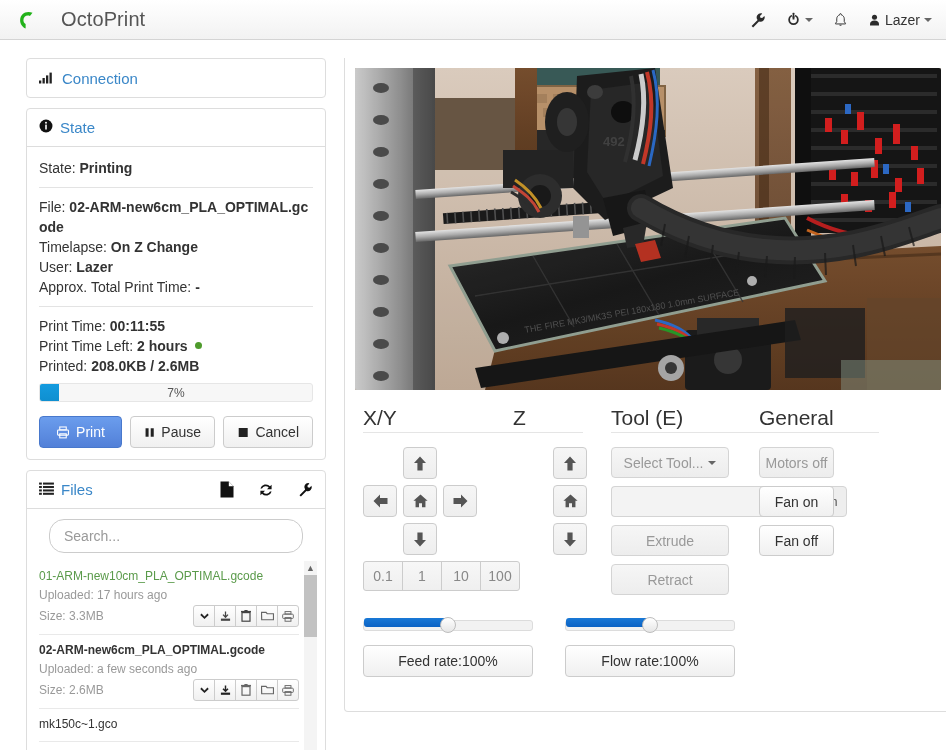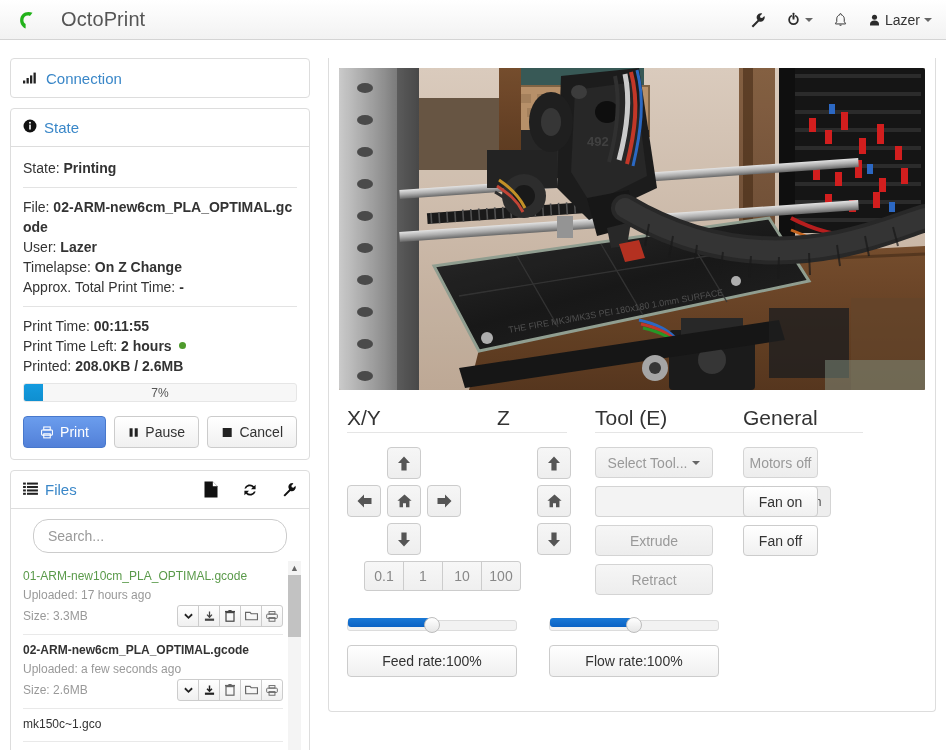--- a/index.html
+++ b/index.html
@@ -42,21 +42,21 @@
   .caret {
     width: 0; height: 0;
     border-left: 4px solid transparent;
     border-right: 4px solid transparent;
     border-top: 4px solid #666;
     display: inline-block;
   }
   .user-name { font-size: 14px; color: #333; }
 
   
-  .wrap { position: absolute; top: 40px; left: 0; width: 832px; height: 710px; }
+  .wrap { position: absolute; top: 40px; left: 16px; width: 832px; height: 710px; }
   .sidebar { position: absolute; left: 10px; top: 18px; width: 300px; }
   .main    { position: absolute; left: 328px; top: 18px; width: 608px; }
 
   
   .panel {
     background: #ffffff;
     border: 1px solid #dddddd;
     border-radius: 4px;
     margin-bottom: 10px;
   }
@@ -259,21 +259,21 @@
   .step-group { display: flex; margin-top: 4px; }
   .step-btn {
     height: 30px; min-width: 40px;
     border: 1px solid #cccccc;
     background: linear-gradient(to bottom, #f7f7f7 0%, #efefef 100%);
     display: flex; align-items: center; justify-content: center;
     font-size: 14px; color: #888888;
     cursor: pointer; margin-left: -1px;
     padding: 0 10px;
   }
-  .step-btn:first-child { border-radius: 3px 0 0 3px; margin-left: 17px; }
+  .step-btn:first-child { border-radius: 3px 0 0 3px; margin-left: 0; }
   .step-btn:last-child { border-radius: 0 3px 3px 0; }
 
   .wide-btn {
     width: 118px; height: 31px;
     border: 1px solid #d4d4d4;
     border-radius: 4px;
     background: linear-gradient(to bottom, #f6f6f6 0%, #ededed 100%);
     display: flex; align-items: center; justify-content: center; gap: 5px;
     font-size: 14px; color: #999999;
     cursor: pointer; margin-bottom: 8px;
@@ -428,26 +428,26 @@
         <div class="state-line">
           <span>State:</span>
           <b>Printing</b>
         </div>
         <div class="hr"></div>
         <div class="state-line">
           <span>File:</span>
           <span class="file-val">02-ARM-new6cm_PLA_OPTIMAL.gcode</span>
         </div>
         <div class="state-line">
+          <span>Timelapse:</span>
+          <b>On Z Change</b>
+        </div>
+        <div class="state-line">
           <span>User:</span>
           <b>Lazer</b>
-        </div>
-        <div class="state-line">
-          <span>Timelapse:</span>
-          <b>On Z Change</b>
         </div>
         <div class="state-line">
           <span>Approx. Total Print Time:</span>
           <b>-</b>
         </div>
         <div class="hr"></div>
         <div class="state-line">
           <span>Print Time:</span>
           <b>00:11:55</b>
         </div>

